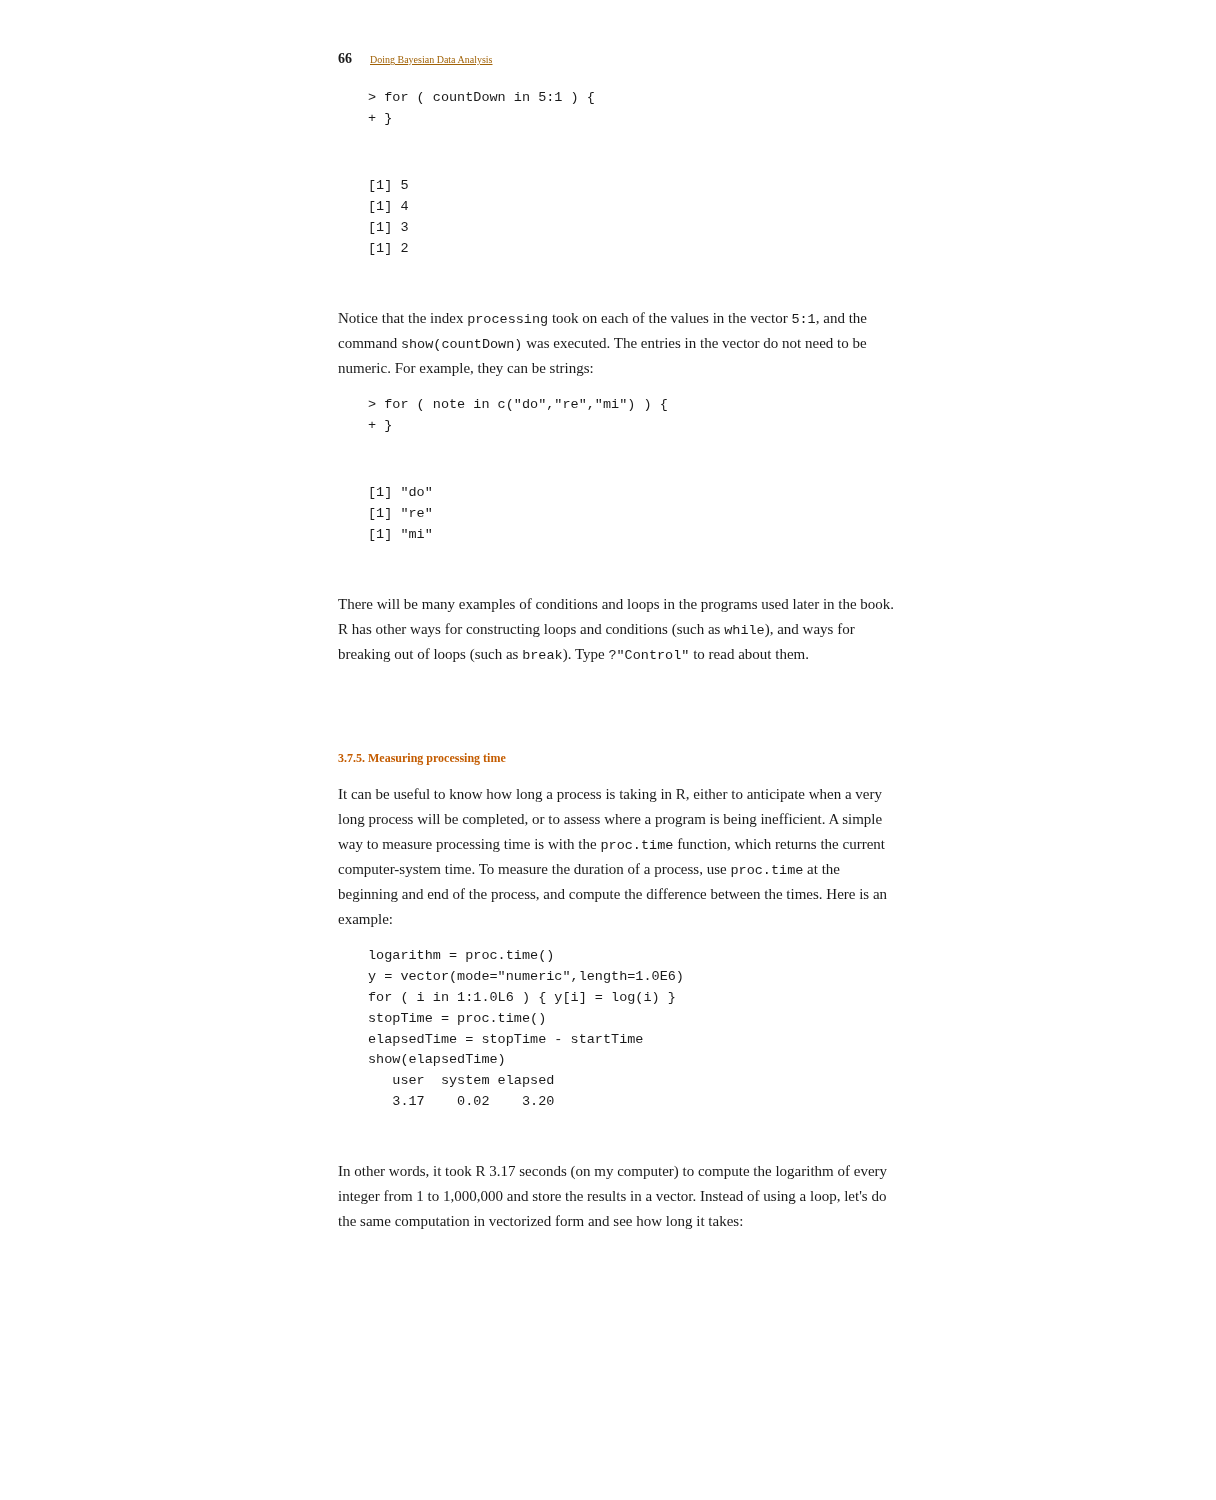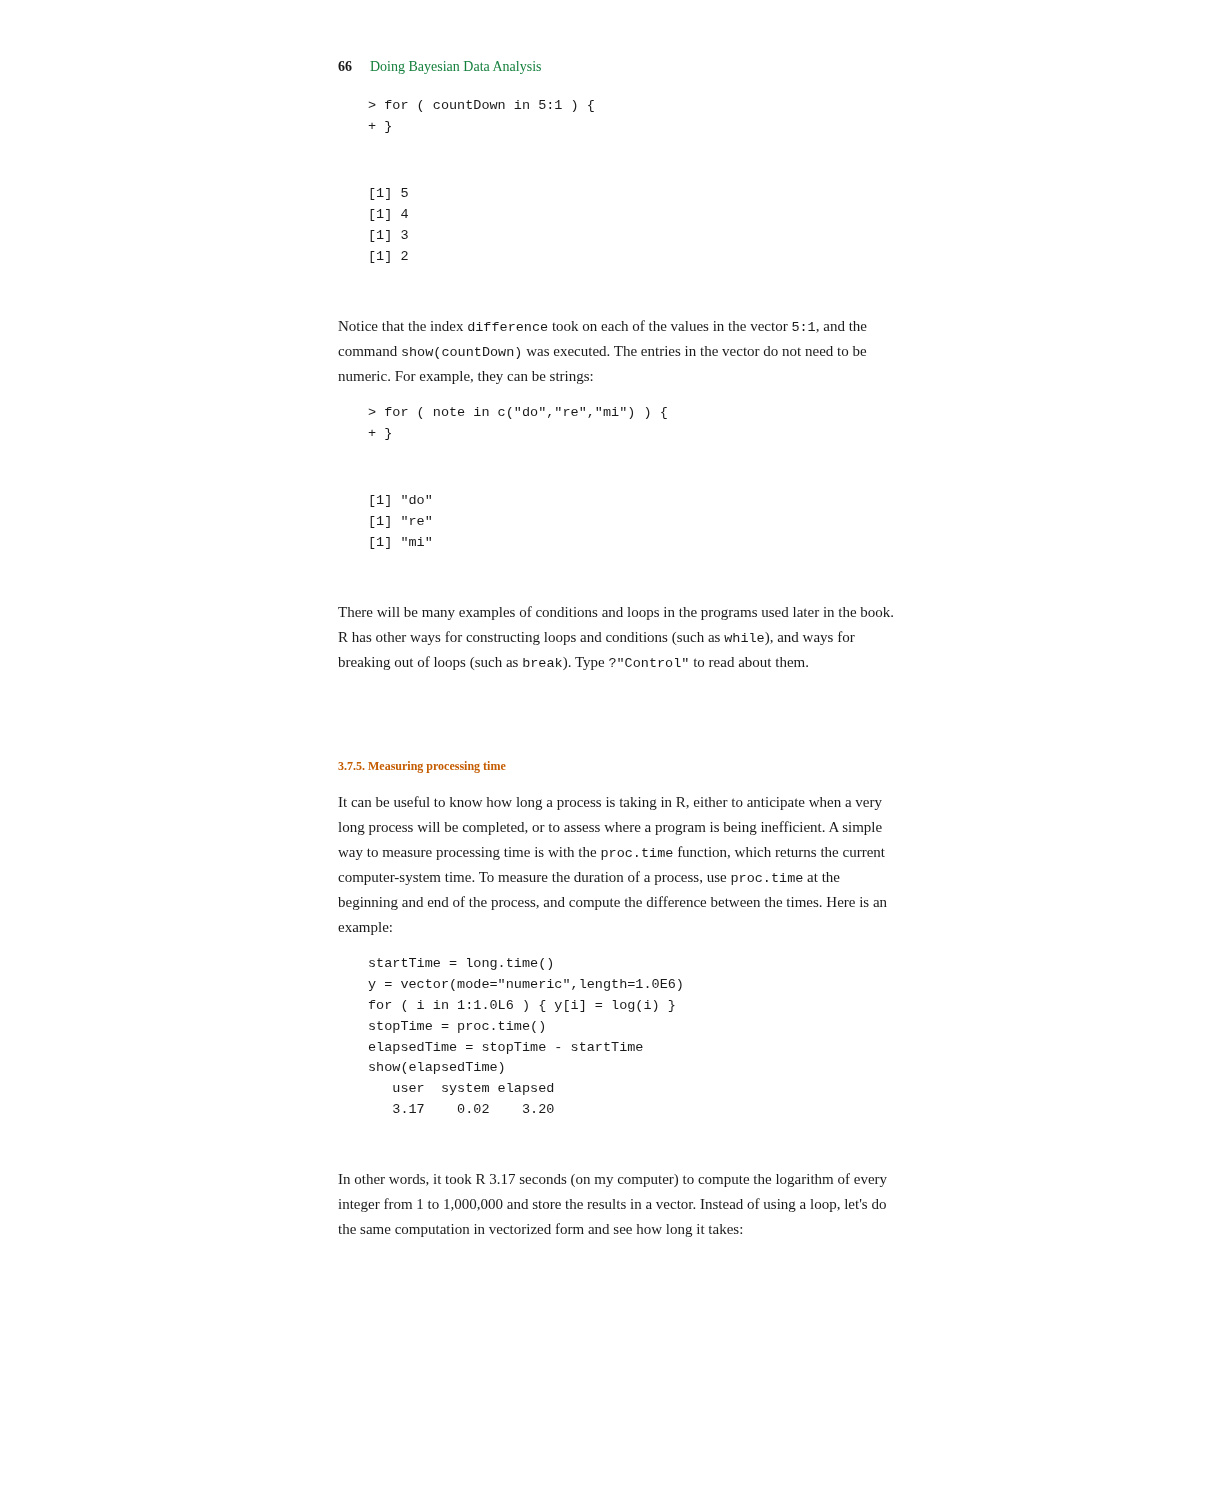--- a/index.html
+++ b/index.html
@@ -11,40 +11,41 @@
     body {
       background: #ffffff;
       font-family: Georgia, 'Times New Roman', serif;
       font-size: 15px;
       line-height: 1.6;
       color: #1a1a1a;
     }
 
     .page {
       max-width: 700px;
-      margin: 16px auto;
+      margin: 8px auto;
       padding: 40px 60px 60px 80px;
     }
 
     .page-number-line {
       display: flex;
       align-items: baseline;
       margin-bottom: 18px;
     }
 
     .page-number {
       font-size: 14px;
       font-weight: bold;
       margin-right: 18px;
       color: #1a1a1a;
     }
 
     .page-header-text {
-      font-size: 14px;
-      color: #15803d;
+      font-size: 10px;
+      color: #a16207;
+      text-decoration: underline;
     }
 
     .code-block {
       font-family: 'Courier New', Courier, monospace;
       font-size: 13.5px;
       line-height: 1.55;
       color: #1a1a1a;
       margin: 14px 0 14px 30px;
       background: transparent;
     }
@@ -99,21 +100,21 @@
   <div class="code-block">
     <span class="code-line">[1] 5</span>
     <span class="code-line">[1] 4</span>
     <span class="code-line">[1] 3</span>
     <span class="code-line">[1] 2</span>
   </div>
 
   <div class="spacer"></div>
 
   <p class="prose">
-    Notice that the index <code class="inline-code">difference</code> took on each of the values in the vector <code class="inline-code">5:1</code>, and the command <code class="inline-code">show(countDown)</code> was executed. The entries in the vector do not need to be numeric. For example, they can be strings:
+    Notice that the index <code class="inline-code">processing</code> took on each of the values in the vector <code class="inline-code">5:1</code>, and the command <code class="inline-code">show(countDown)</code> was executed. The entries in the vector do not need to be numeric. For example, they can be strings:
   </p>
 
   <div class="code-block">
     <span class="code-line">&gt; for ( note in c("do","re","mi") ) {</span>
     <span class="code-line">+ }</span>
   </div>
 
   <div class="spacer"></div>
 
   <div class="code-block">
@@ -131,21 +132,21 @@
   <div class="spacer"></div>
   <div class="spacer"></div>
 
   <h2 class="section-heading">3.7.5.  Measuring processing time</h2>
 
   <p class="prose">
     It can be useful to know how long a process is taking in R, either to anticipate when a very long process will be completed, or to assess where a program is being inefficient. A simple way to measure processing time is with the <code class="inline-code">proc.time</code> function, which returns the current computer-system time. To measure the duration of a process, use <code class="inline-code">proc.time</code> at the beginning and end of the process, and compute the difference between the times. Here is an example:
   </p>
 
   <div class="code-block">
-    <span class="code-line">startTime = long.time()</span>
+    <span class="code-line">logarithm = proc.time()</span>
     <span class="code-line">y = vector(mode="numeric",length=1.0E6)</span>
     <span class="code-line">for ( i in 1:1.0L6 ) { y[i] = log(i) }</span>
     <span class="code-line">stopTime = proc.time()</span>
     <span class="code-line">elapsedTime = stopTime - startTime</span>
     <span class="code-line">show(elapsedTime)</span>
     <span class="code-line">   user  system elapsed</span>
     <span class="code-line">   3.17    0.02    3.20</span>
   </div>
 
   <div class="spacer"></div>

